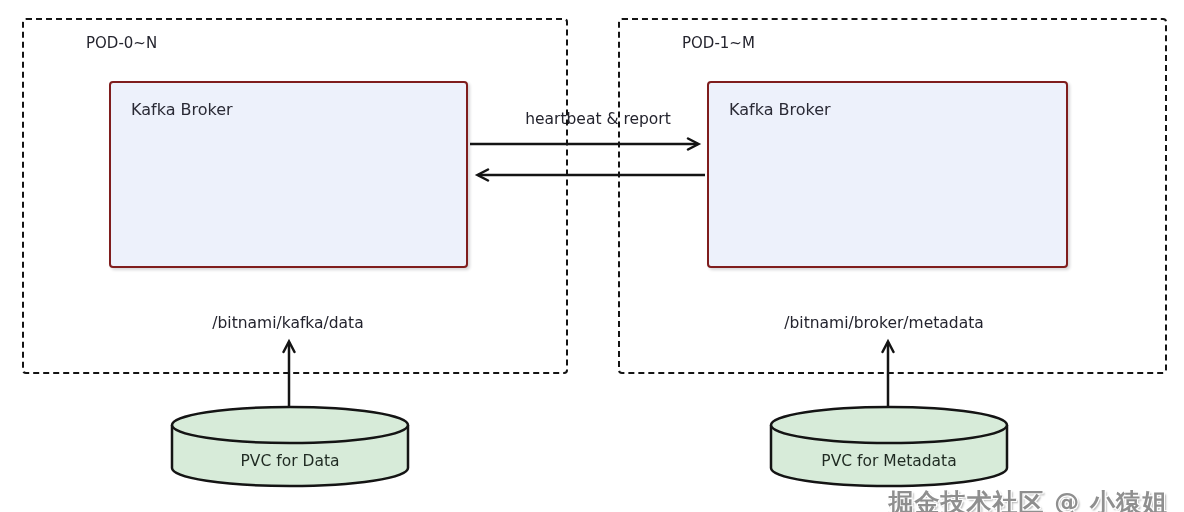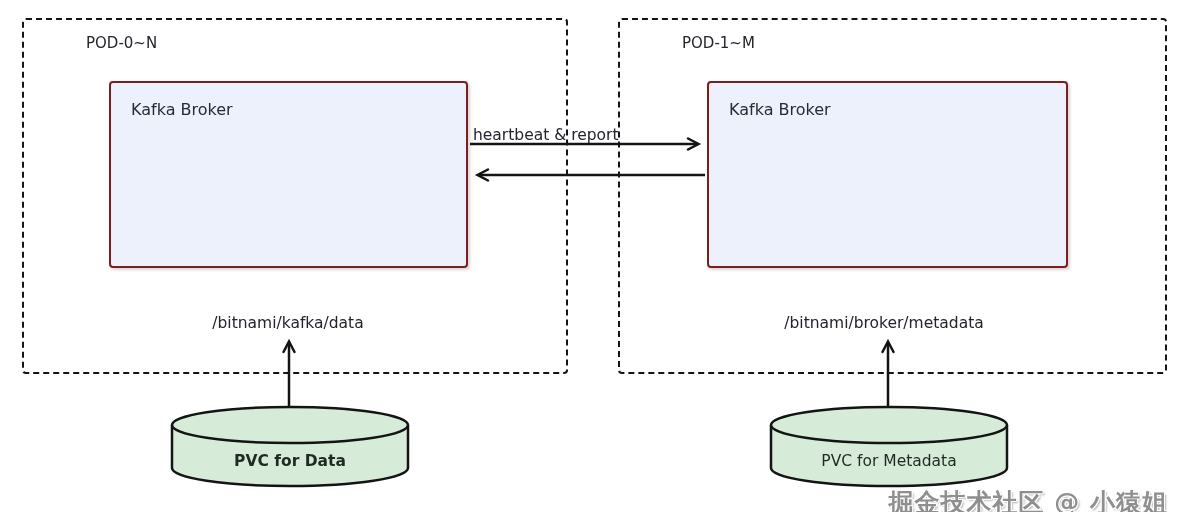--- a/index.html
+++ b/index.html
@@ -56,42 +56,41 @@
     top: 50%;
     transform: translateY(-46%);
     text-align: center;
     font-size: 15.5px;
     color: #2a2a35;
   }
   .arrow-label {
     position: absolute;
     font-size: 15.5px;
     color: #24242e;
-    text-align: left;
-    margin-top: 16px;
+    text-align: center;
   }
   .label-heartbeat { left: 473px; width: 250px; top: 110px; }
   .label-manager   { left: 473px; width: 250px; top: 188px; }
   .mount-path {
     position: absolute;
     font-size: 15.5px;
     color: #24242e;
     text-align: center;
     top: 314px;
   }
   .mount-path.left  { left: 163px; width: 250px; }
   .mount-path.right { left: 759px; width: 250px; }
   .pvc-label {
     position: absolute;
     font-size: 15.5px;
     color: #1f2a22;
     text-align: center;
     top: 452px;
   }
-  .pvc-label.left  { left: 172px; width: 236px; font-weight: bold; }
+  .pvc-label.left  { left: 172px; width: 236px; }
   .pvc-label.right { left: 771px; width: 236px; }
   .svg-layer {
     position: absolute;
     left: 0; top: 0;
     width: 1184px;
     height: 512px;
     pointer-events: none;
   }
   .watermark {
     position: absolute;

